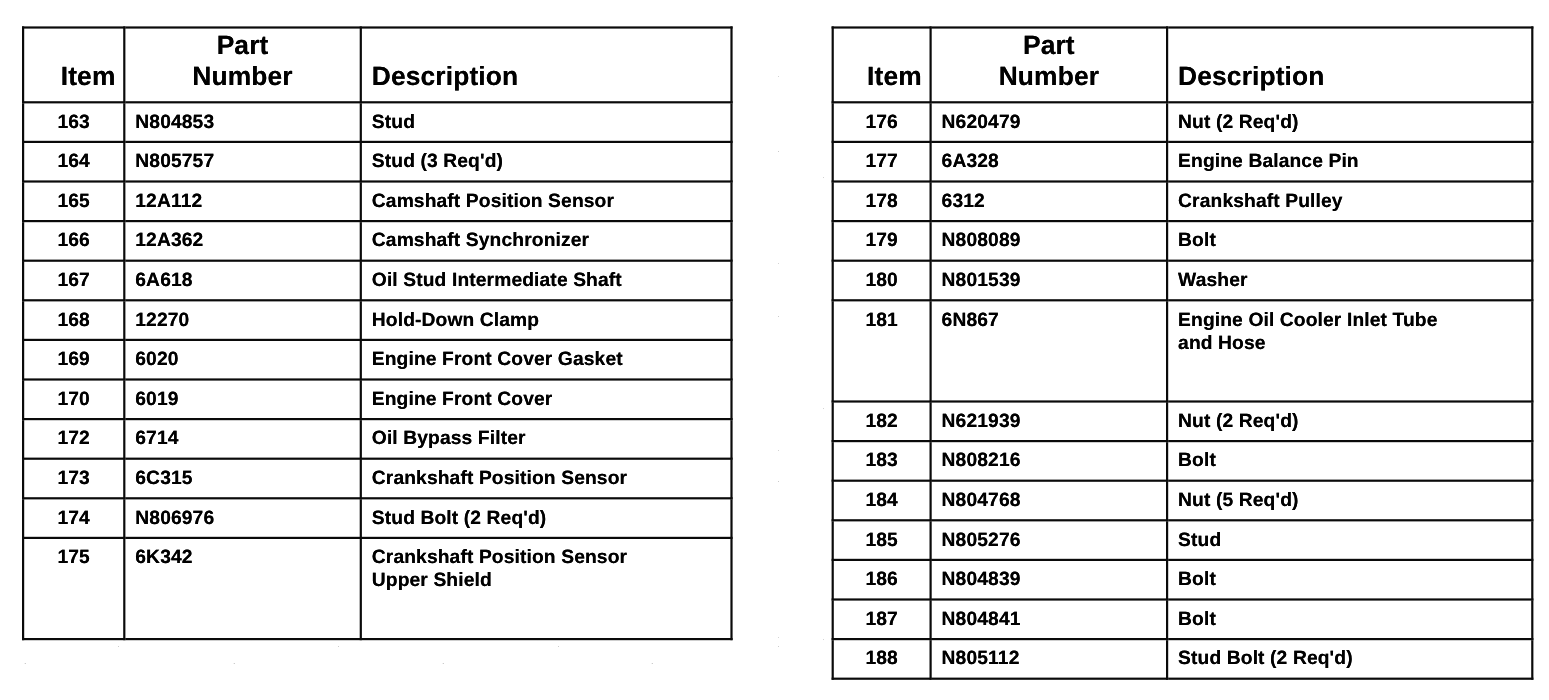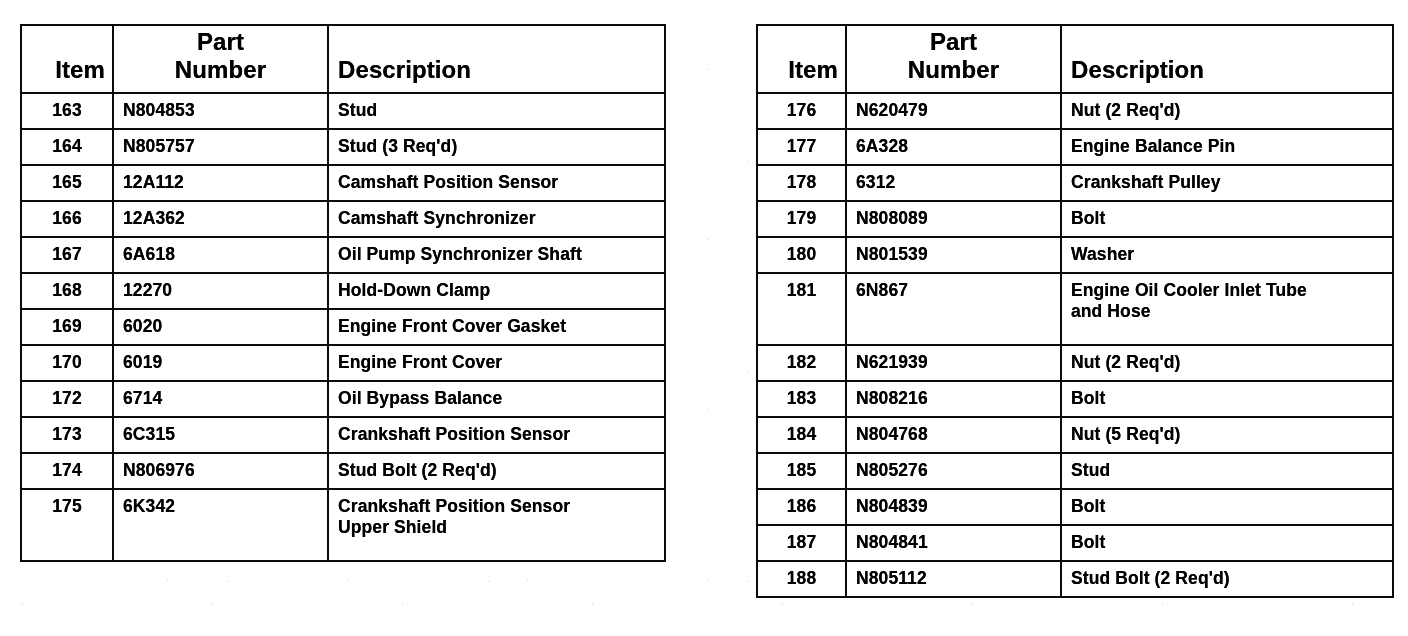--- a/index.html
+++ b/index.html
@@ -77,21 +77,21 @@
 
   .parts-table tbody td {
     height: 36px;
     font-size: 17.5px;
     line-height: 1.2;
   }
   .parts-table tbody td.col-item { text-align: center; }
   .parts-table tbody td.col-part { padding-left: 9px; }
   .parts-table tbody td.col-desc { padding-left: 9px; }
 
-  tr.tall td { height: 72px; vertical-align: top; padding-top: 6px; }
+  tr.tall td { height: 92px; vertical-align: top; padding-top: 6px; }
   tr.tall td.col-item,
   tr.tall td.col-part { vertical-align: top; padding-top: 6px; }
 
   .desc-line { display: block; }
 
   
   .ink {
     text-shadow: 0 0 0.4px rgba(0,0,0,0.85);
     -webkit-font-smoothing: none;
   }
@@ -139,21 +139,21 @@
           <td class="col-item">166</td>
           <td class="col-part">12A362</td>
           <td class="col-desc">
             <span class="desc-line">Camshaft Synchronizer</span>
           </td>
         </tr>
         <tr>
           <td class="col-item">167</td>
           <td class="col-part">6A618</td>
           <td class="col-desc">
-            <span class="desc-line">Oil Pump Synchronizer Shaft</span>
+            <span class="desc-line">Oil Stud Intermediate Shaft</span>
           </td>
         </tr>
         <tr>
           <td class="col-item">168</td>
           <td class="col-part">12270</td>
           <td class="col-desc">
             <span class="desc-line">Hold-Down Clamp</span>
           </td>
         </tr>
         <tr>
@@ -167,21 +167,21 @@
           <td class="col-item">170</td>
           <td class="col-part">6019</td>
           <td class="col-desc">
             <span class="desc-line">Engine Front Cover</span>
           </td>
         </tr>
         <tr>
           <td class="col-item">172</td>
           <td class="col-part">6714</td>
           <td class="col-desc">
-            <span class="desc-line">Oil Bypass Balance</span>
+            <span class="desc-line">Oil Bypass Filter</span>
           </td>
         </tr>
         <tr>
           <td class="col-item">173</td>
           <td class="col-part">6C315</td>
           <td class="col-desc">
             <span class="desc-line">Crankshaft Position Sensor</span>
           </td>
         </tr>
         <tr>

